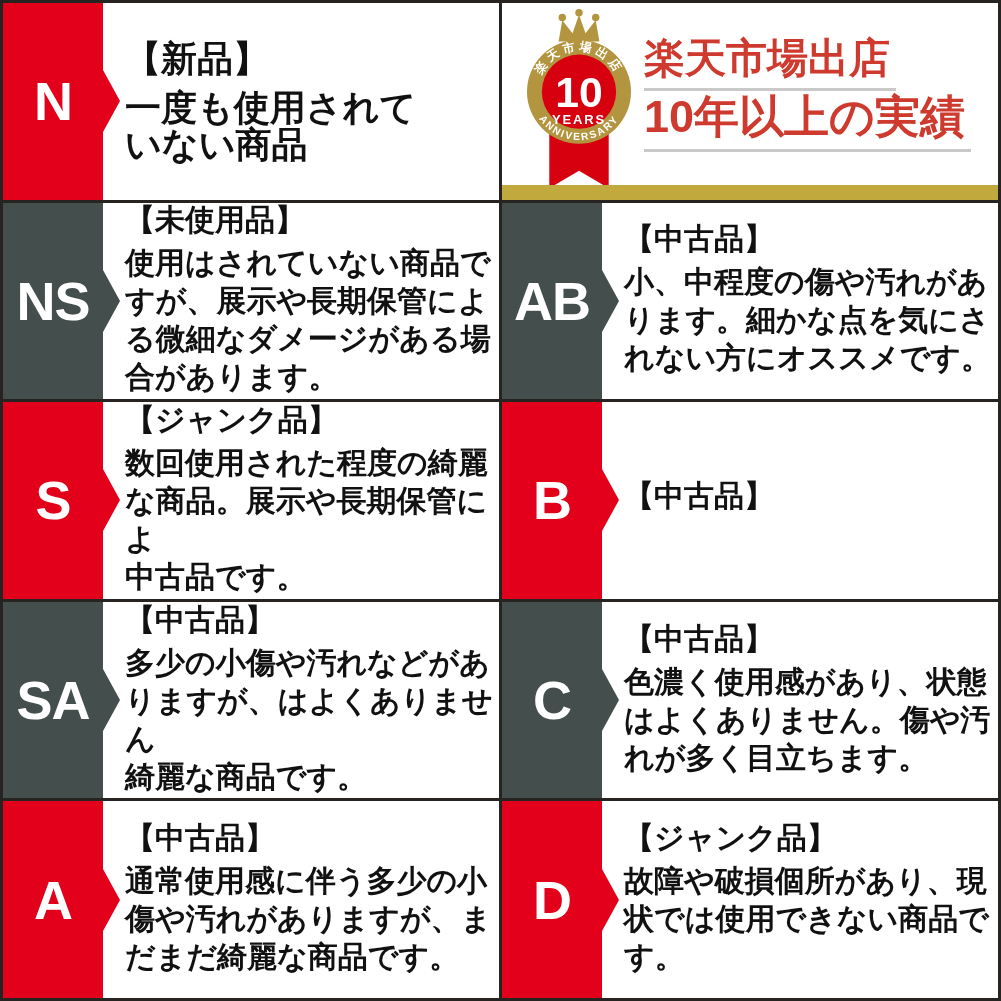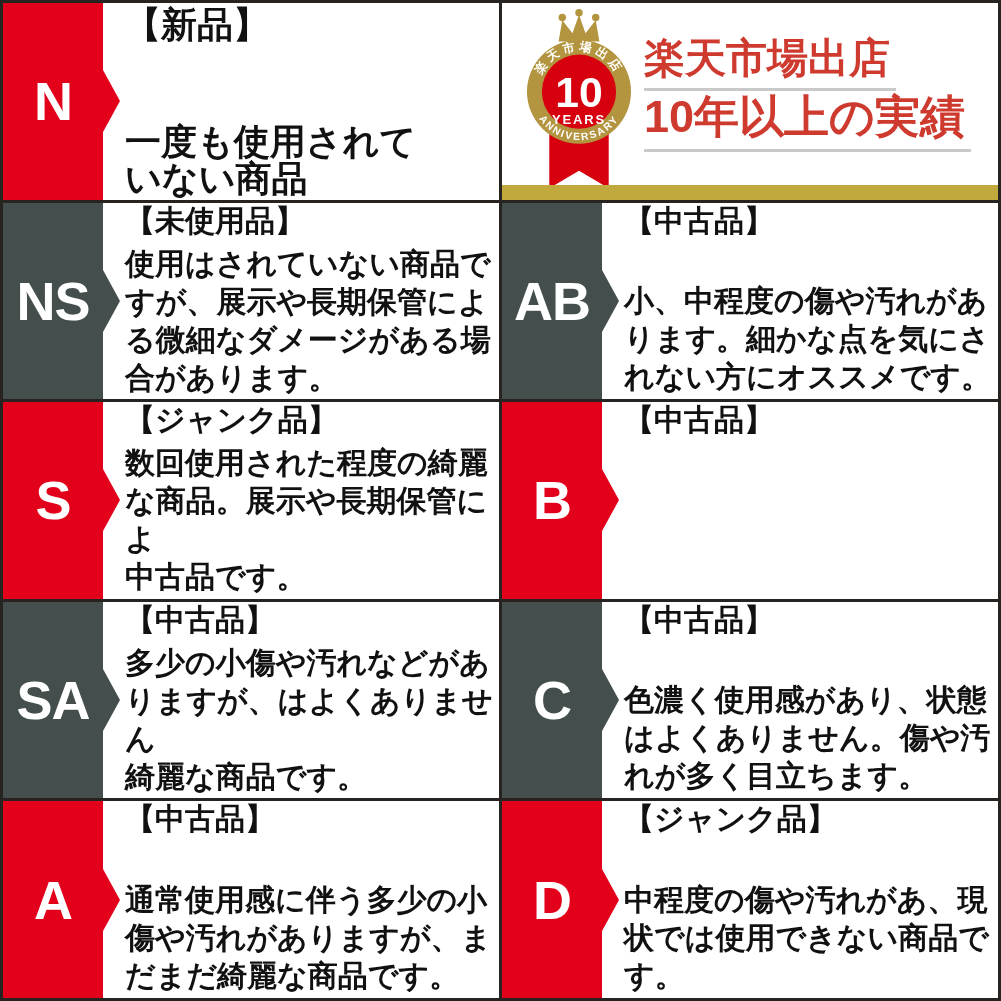--- a/index.html
+++ b/index.html
@@ -33,21 +33,21 @@
   .label.red{background:var(--label_red);}
   .label.gray{background:var(--label_gray);}
   .label::after{
     content:"";position:absolute;left:100%;top:50%;transform:translateY(-50%);
     border-top:31px solid transparent;border-bottom:31px solid transparent;
     border-left:17px solid transparent;
   }
   .label.red::after{border-left-color:var(--label_red);}
   .label.gray::after{border-left-color:var(--label_gray);}
   .text{
-    flex:1;display:flex;flex-direction:column;justify-content:space-between;
+    flex:1;display:flex;flex-direction:column;justify-content:center;
     padding:0 2px 3px 22px;color:var(--text_black);
   }
   .title{font-weight:bold;font-size:30px;line-height:36px;margin-bottom:6px;}
   .body{font-weight:bold;font-size:30px;line-height:38px;white-space:pre-line;}
   .cell-n .title{font-size:36px;line-height:44px;margin-bottom:8px;}
   .cell-n .body{font-size:36px;line-height:37px;}
 
   
   .badge-cell{display:block;}
   .gold-bar{position:absolute;left:0;right:0;bottom:0;height:15px;background:var(--bottom_bar_gold);}
@@ -186,19 +186,19 @@
 傷や汚れがありますが、ま
 だまだ綺麗な商品です。</div>
     </div>
   </div>
   <div class="cell">
     <div class="label red">
       <span>D</span>
     </div>
     <div class="text">
       <div class="title">【ジャンク品】</div>
-      <div class="body">中程度の傷や汚れがあ、現
+      <div class="body">故障や破損個所があり、現
 状では使用できない商品で
 す。</div>
     </div>
   </div>
 
 </div>
 
 </body></html>

